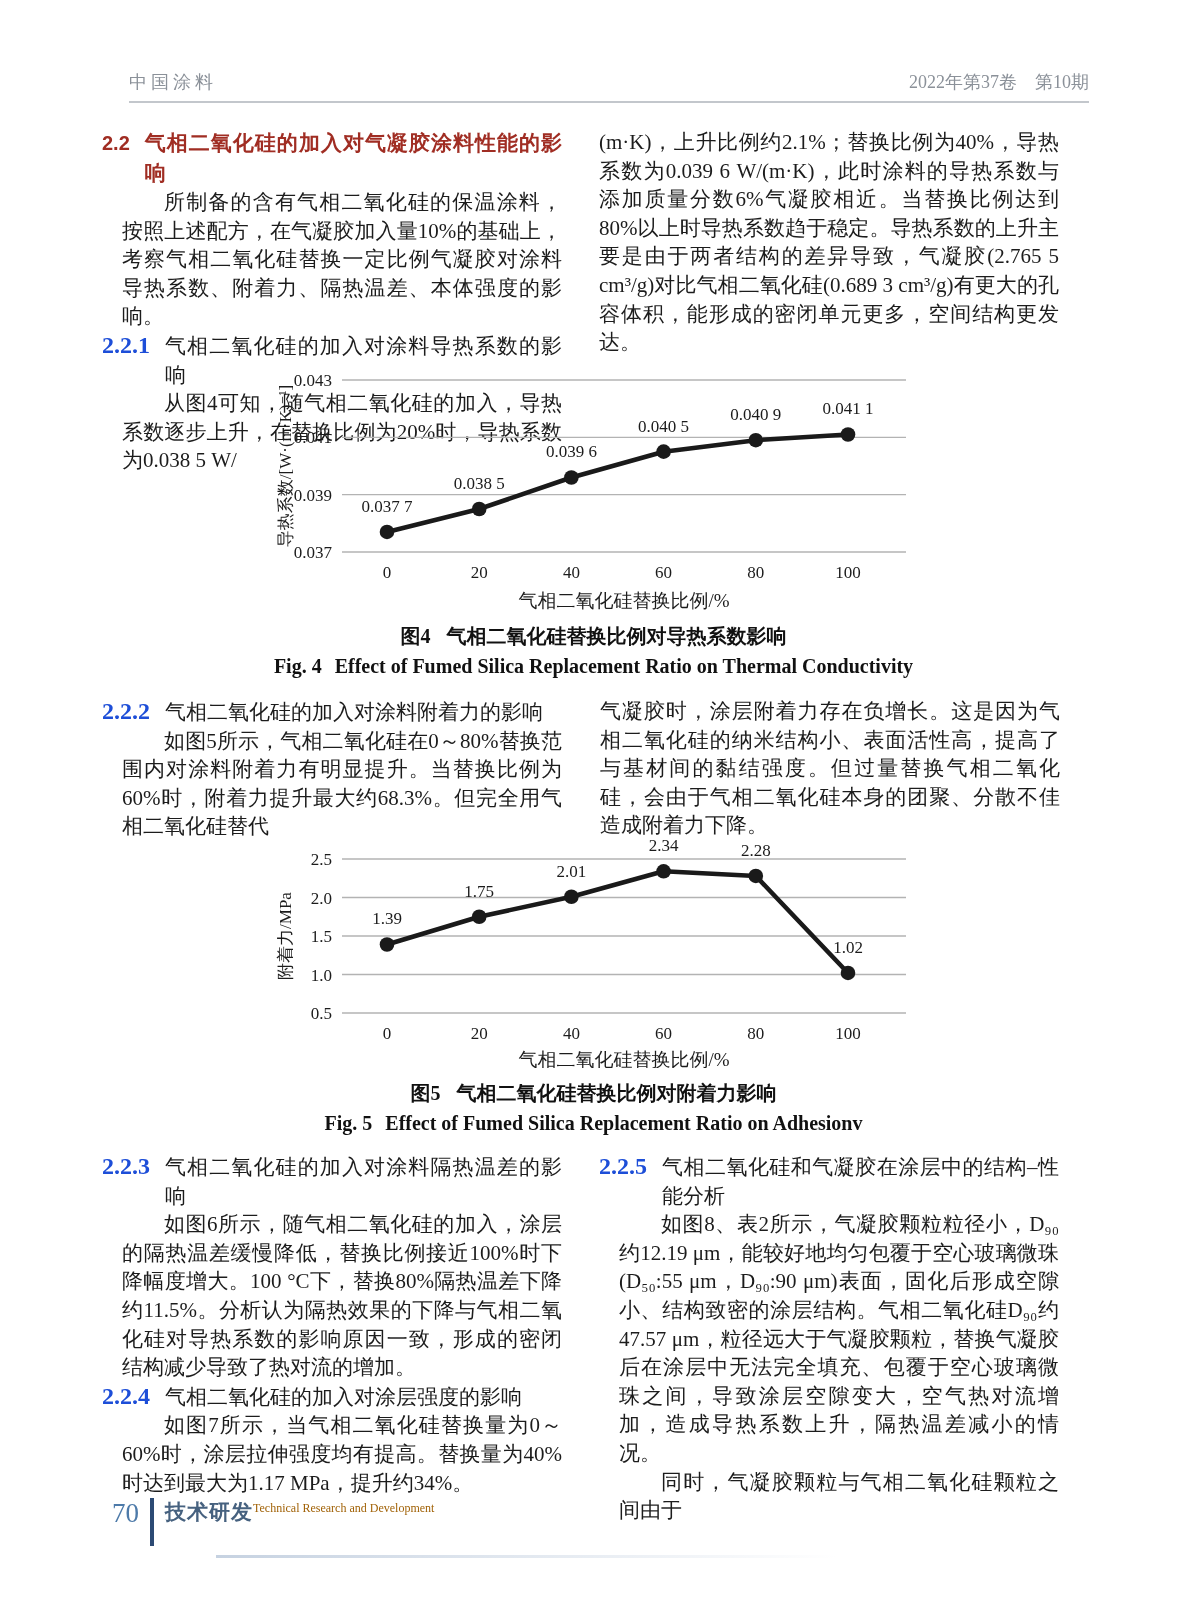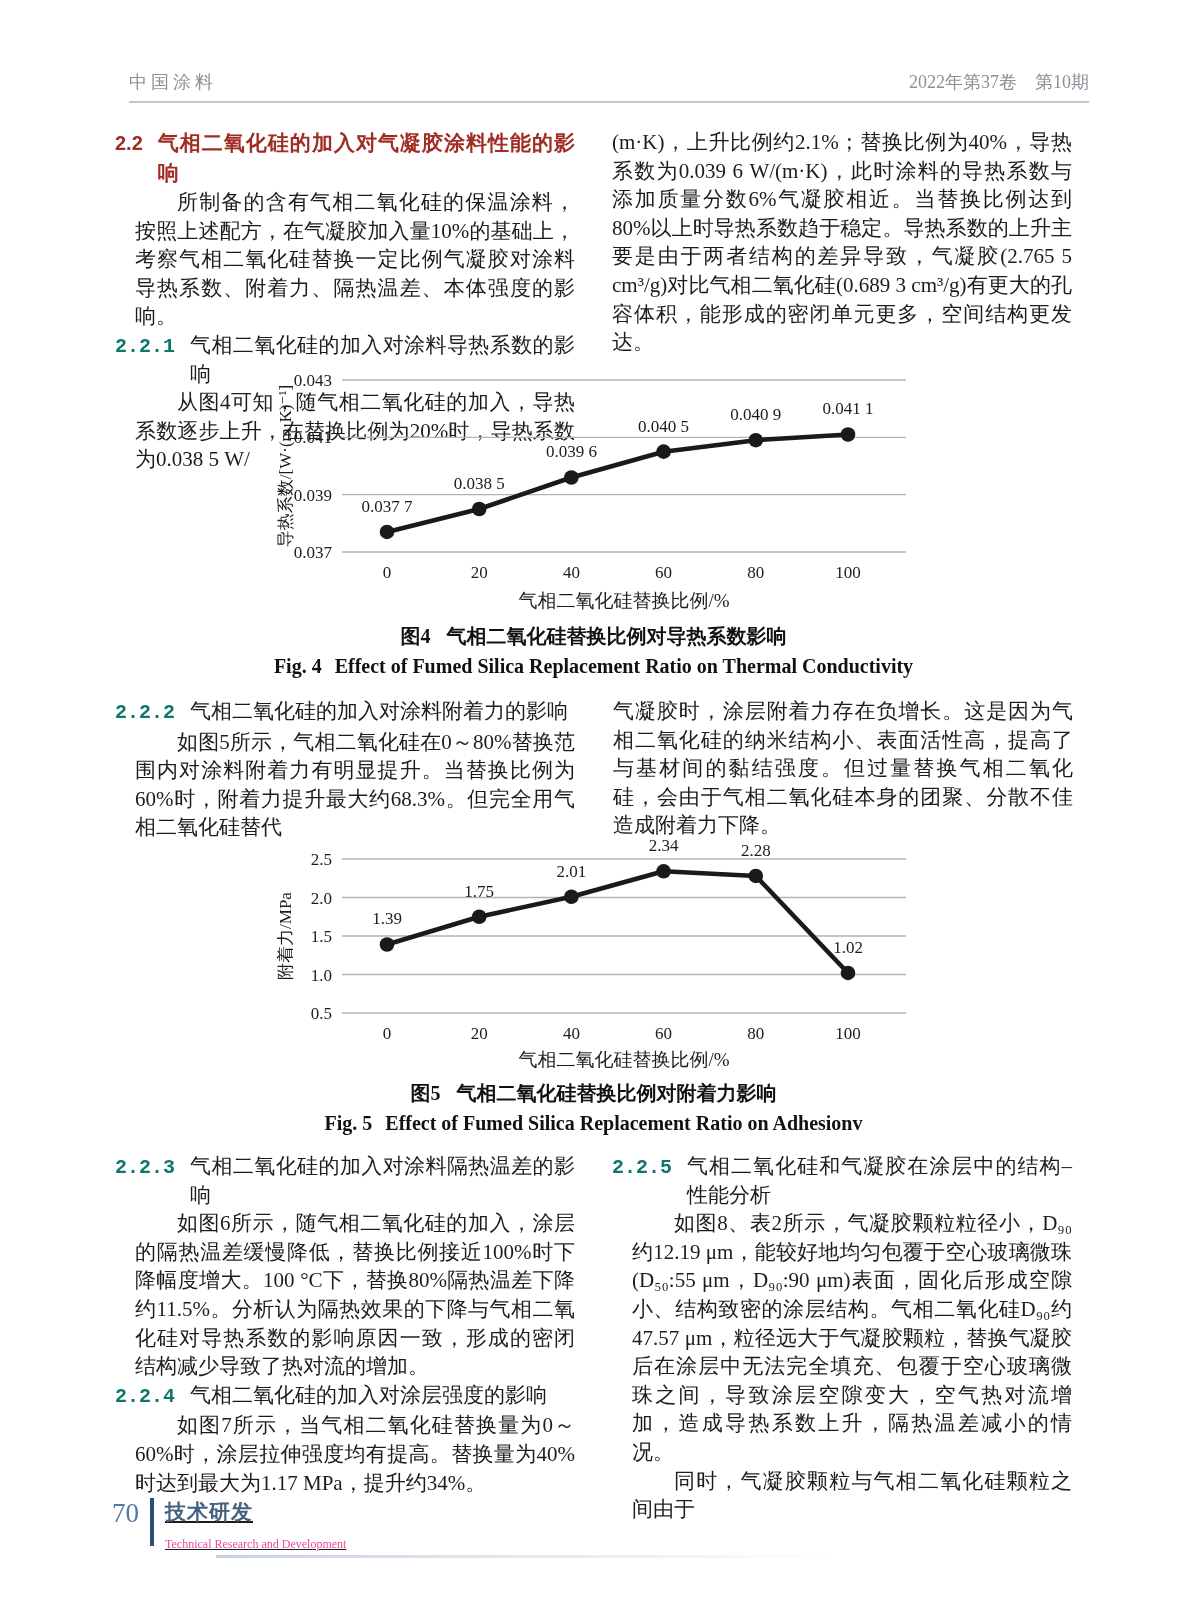--- a/index.html
+++ b/index.html
@@ -6,55 +6,55 @@
   .page{position:relative;width:1187px;height:1600px;background:#ffffff;overflow:hidden;
         font-family:"Liberation Serif","DejaVu Serif",serif;color:#1c1c1c;}
 
   
   .hdr{position:absolute;top:70px;left:129px;width:960px;display:flex;justify-content:space-between;
        align-items:flex-end;padding-bottom:7px;border-bottom:2px solid #c3c7cc;
        color:#8b9199;font-size:18px;}
   .hdr .journal{letter-spacing:4px;}
 
   
-  .row{position:absolute;left:115px;width:958px;display:flex;gap:37px;}
+  .row{position:absolute;left:102px;width:958px;display:flex;gap:37px;}
   .r1{top:128px;}
   .r2{top:697px;justify-content:space-between;}
   .r3{top:1152px;}
   .col{width:460px;font-size:21px;line-height:28.6px;text-align:justify;}
   p{margin:0;}
   .indent{text-indent:2em;margin-left:20px;}
 
   .sec-main{margin:0;display:flex;gap:15px;font-size:21px;line-height:30px;
             font-weight:bold;color:#a02d23;align-items:baseline;}
   .sec-main .num{font-family:"Liberation Sans","DejaVu Sans",sans-serif;font-size:20px;flex:none;}
   .sec-sub{margin:0;display:flex;gap:15px;font-size:21px;line-height:28.6px;
            font-weight:normal;color:#1c1c1c;align-items:baseline;}
-  .sec-sub .num{font-family:Liberation Mono, monospace;font-size:20px;
-                font-weight:bold;color:#0f766e;flex:none;}
+  .sec-sub .num{font-family:Liberation Serif, serif;font-size:24px;
+                font-weight:bold;color:#1d4ed8;flex:none;}
 
   
   .fig{position:absolute;left:0;width:1187px;margin:0;text-align:center;}
   .fig4{top:366px;}
   .fig5{top:833px;}
   .chart{display:inline-block;}
   .chart svg text{font-family:"Liberation Serif","DejaVu Serif",serif;fill:#1c1c1c;}
   .cap-zh{font-size:20px;font-weight:bold;margin-top:8px;color:#111;}
   .cap-zh .cap-t{margin-left:16px;}
   .cap-en{font-size:20px;font-weight:bold;margin-top:5px;color:#111;}
   .cap-en .cap-t{margin-left:13px;}
 
   
   .ftr{position:absolute;left:112px;top:1498px;display:flex;gap:11px;}
   .pgnum{font-size:27px;color:#4d7aa9;}
   .vbar{width:4px;height:48px;background:#2c4a74;}
-  .ftr-col{display:flex;flex-direction:column;justify-content:center;text-decoration:underline;}
+  .ftr-col{display:flex;justify-content:center;}
   .ftr-zh{font-size:21px;font-weight:bold;color:#46617f;
           font-family:"Liberation Sans","DejaVu Sans",sans-serif;letter-spacing:1px;}
-  .ftr-en{font-size:12px;color:#ec4899;margin-top:11px;}
+  .ftr-en{font-size:12px;color:#a16207;margin-top:3px;}
   .ftr-rule{position:absolute;left:216px;top:1555px;width:620px;height:3px;
             background:linear-gradient(to right,#c6d2e1,rgba(255,255,255,0));}
 </style>
 </head>
 <body>
 
 <div class="page">
 
   <header class="hdr">
     <span class="journal">中国涂料</span>

